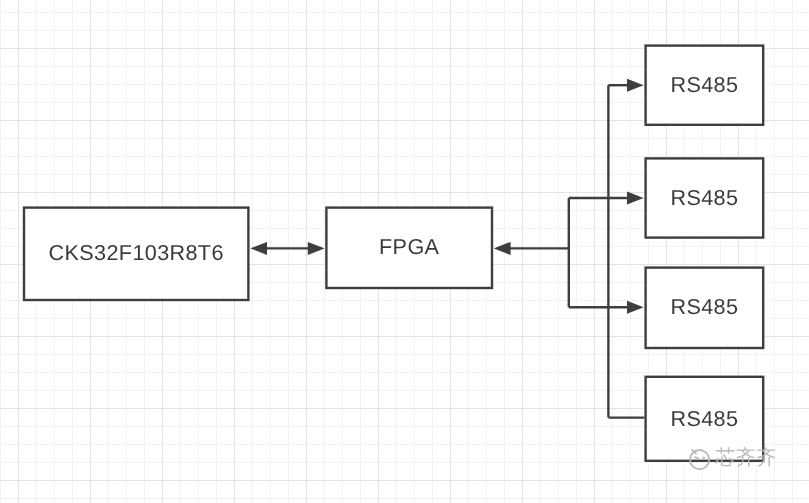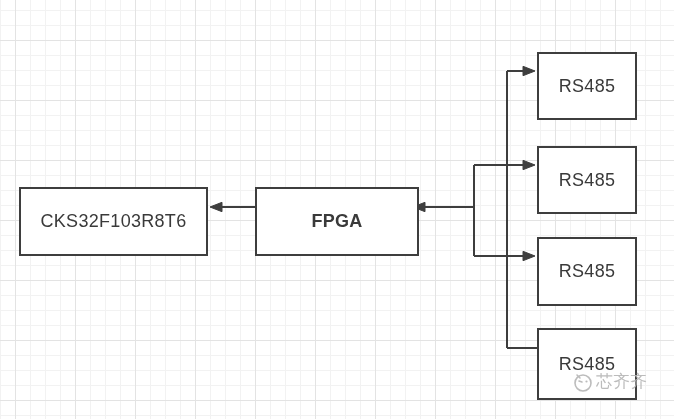--- a/index.html
+++ b/index.html
@@ -47,24 +47,23 @@
     position: absolute;
     border: 2px solid var(--stroke);
     background: var(--background);
     display: flex;
     align-items: center;
     justify-content: center;
     color: var(--text);
     font-size: 18px;
     letter-spacing: 0.3px;
     white-space: nowrap;
-    margin-top: 15px;
   }
-  .block-mcu   { left: 19px;  top: 172px; width: 189px; height: 69px; }
-  .block-fpga  { left: 255px; top: 172px; width: 164px; height: 69px; font-weight: bold; }
+  .block-mcu   { left: 19px;  top: 172px; width: 189px; height: 79px; }
+  .block-fpga  { left: 271px; top: 172px; width: 140px; height: 69px; }
   .block-rs1   { left: 537px; top: 37px;  width: 100px; height: 68px; }
   .block-rs2   { left: 537px; top: 131px; width: 100px; height: 68px; }
   .block-rs3   { left: 537px; top: 222px; width: 100px; height: 69px; }
   .block-rs4   { left: 537px; top: 313px; width: 100px; height: 72px; }
   .watermark {
     position: absolute;
     left: 573px;
     top: 370px;
     display: flex;
     align-items: center;

